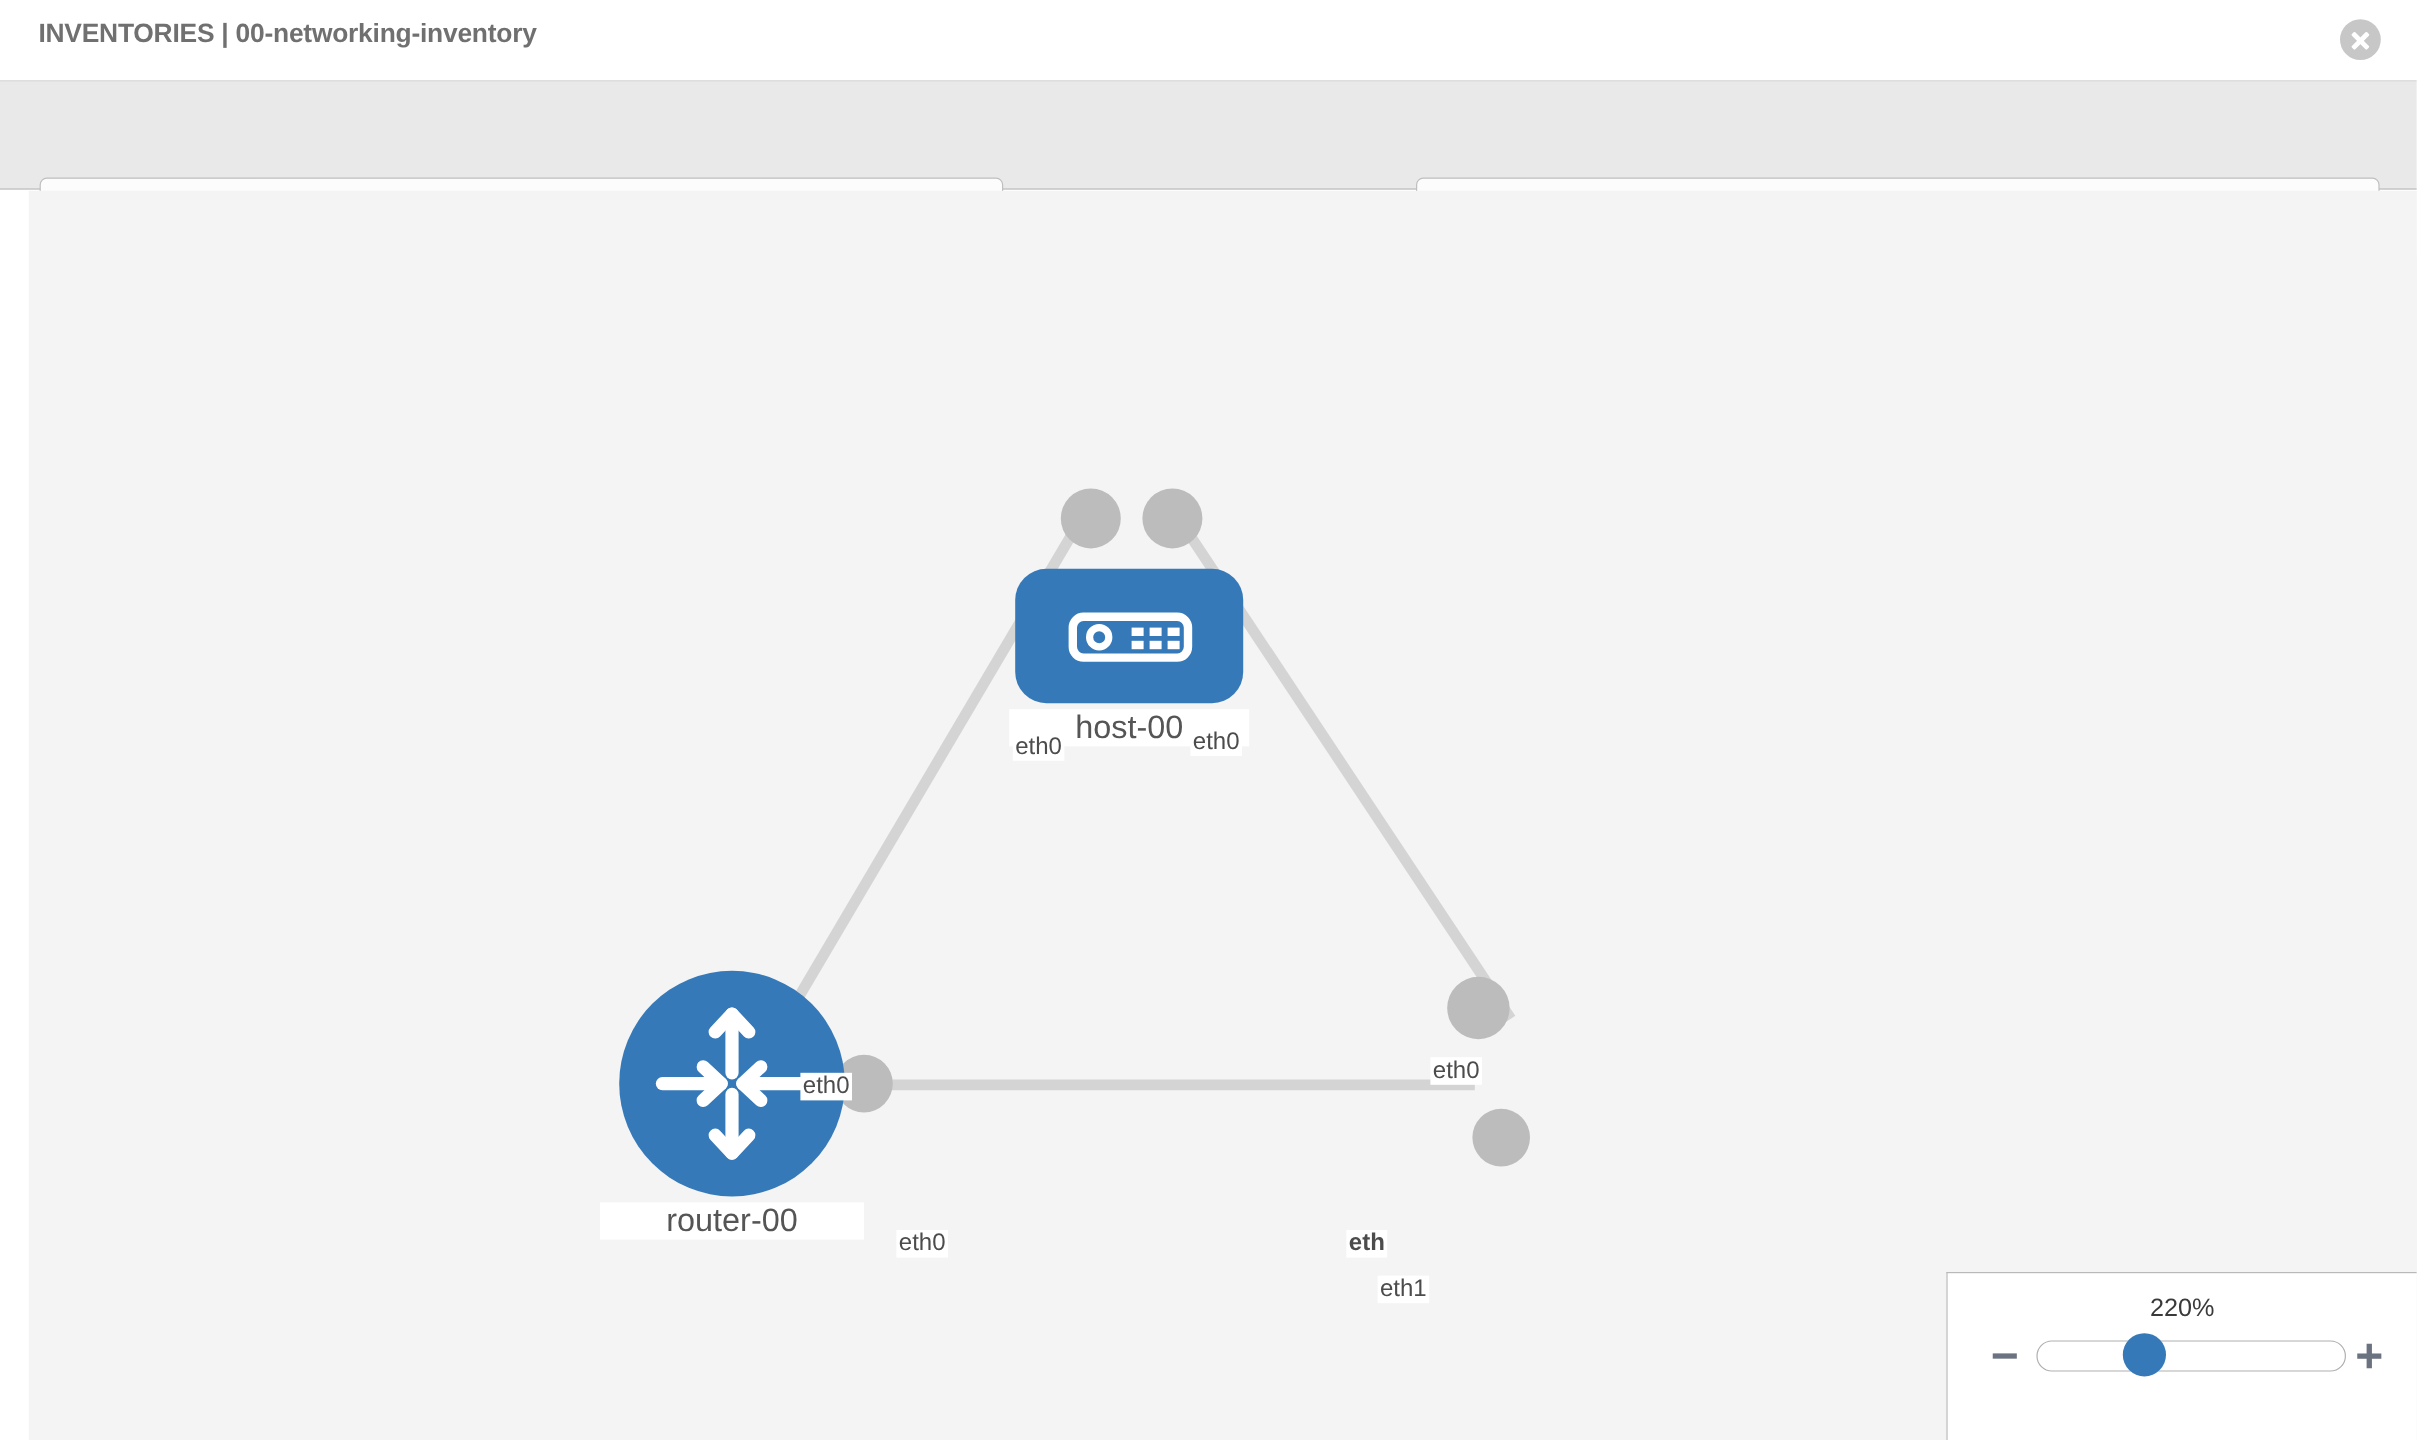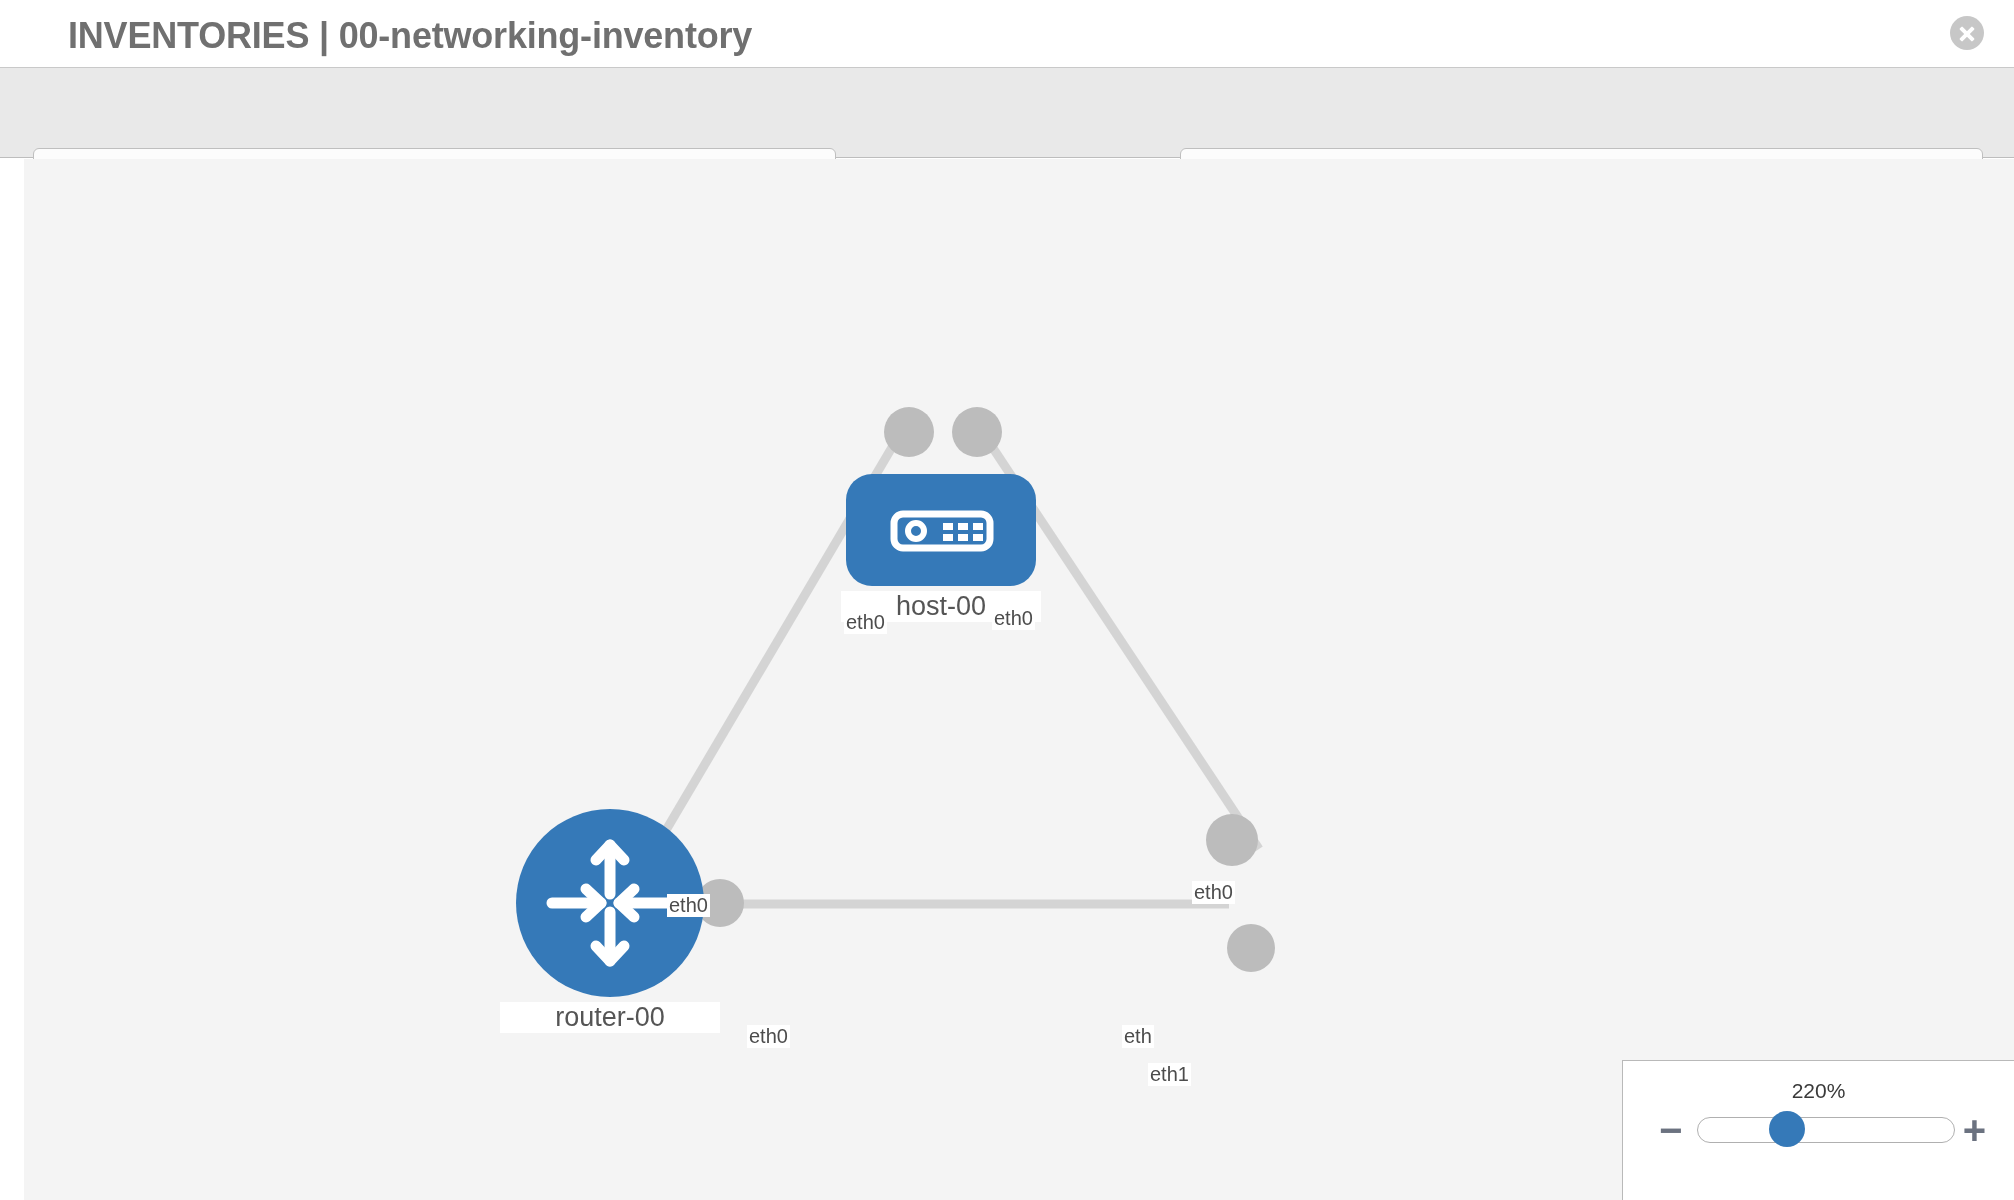--- a/index.html
+++ b/index.html
@@ -13,22 +13,22 @@
   #app { position: relative; width: 2014px; height: 1200px; background: #ffffff; }
 
   
   .header {
     position: absolute; left: 0; top: 0; width: 2014px; height: 68px;
     background: #ffffff;
     border-bottom: 1px solid #c9c9c9;
   }
   .header-title {
     position: absolute; left: 32px; top: 15px;
-    font-size: 36px; font-weight: bold; letter-spacing: -0.2px;
-    color: #707070; white-space: nowrap; margin-left: 36px;
+    font-size: 22px; font-weight: bold; letter-spacing: -0.2px;
+    color: #707070; white-space: nowrap;
   }
   .close-btn {
     position: absolute; right: 30px; top: 16px;
     width: 34px; height: 34px; border-radius: 50%;
     background: #c7c7c7; cursor: pointer;
   }
   .close-btn .x1, .close-btn .x2 {
     position: absolute; left: 8px; top: 15.5px;
     width: 18px; height: 4px; background: #ffffff; border-radius: 1px;
   }
@@ -230,21 +230,21 @@
       </svg>
       <div class="node-label" style="left:-16px; top:193px; width:220px;">router-00</div>
     </div>
 
 
     <div class="edge-label" style="left:820px; top:452px;">eth0</div>
     <div class="edge-label" style="left:968px; top:448px;">eth0</div>
     <div class="edge-label" style="left:643px; top:735px;">eth0</div>
     <div class="edge-label" style="left:1168px; top:722px;">eth0</div>
     <div class="edge-label" style="left:723px; top:866px;">eth0</div>
-    <div class="edge-label" style="left:1098px; top:866px;">eth</div>
+    <div class="edge-label" style="left:1098px; top:866px;font-weight:bold;">eth</div>
     <div class="edge-label" style="left:1124px; top:904px;">eth1</div>
 
   </div>
 
   <div class="zoom-panel">
     <div class="zoom-value">220%</div>
     <div class="zoom-minus">−</div>
     <div class="zoom-track"></div>
     <div class="zoom-thumb"></div>
     <div class="zoom-plus">+</div>

